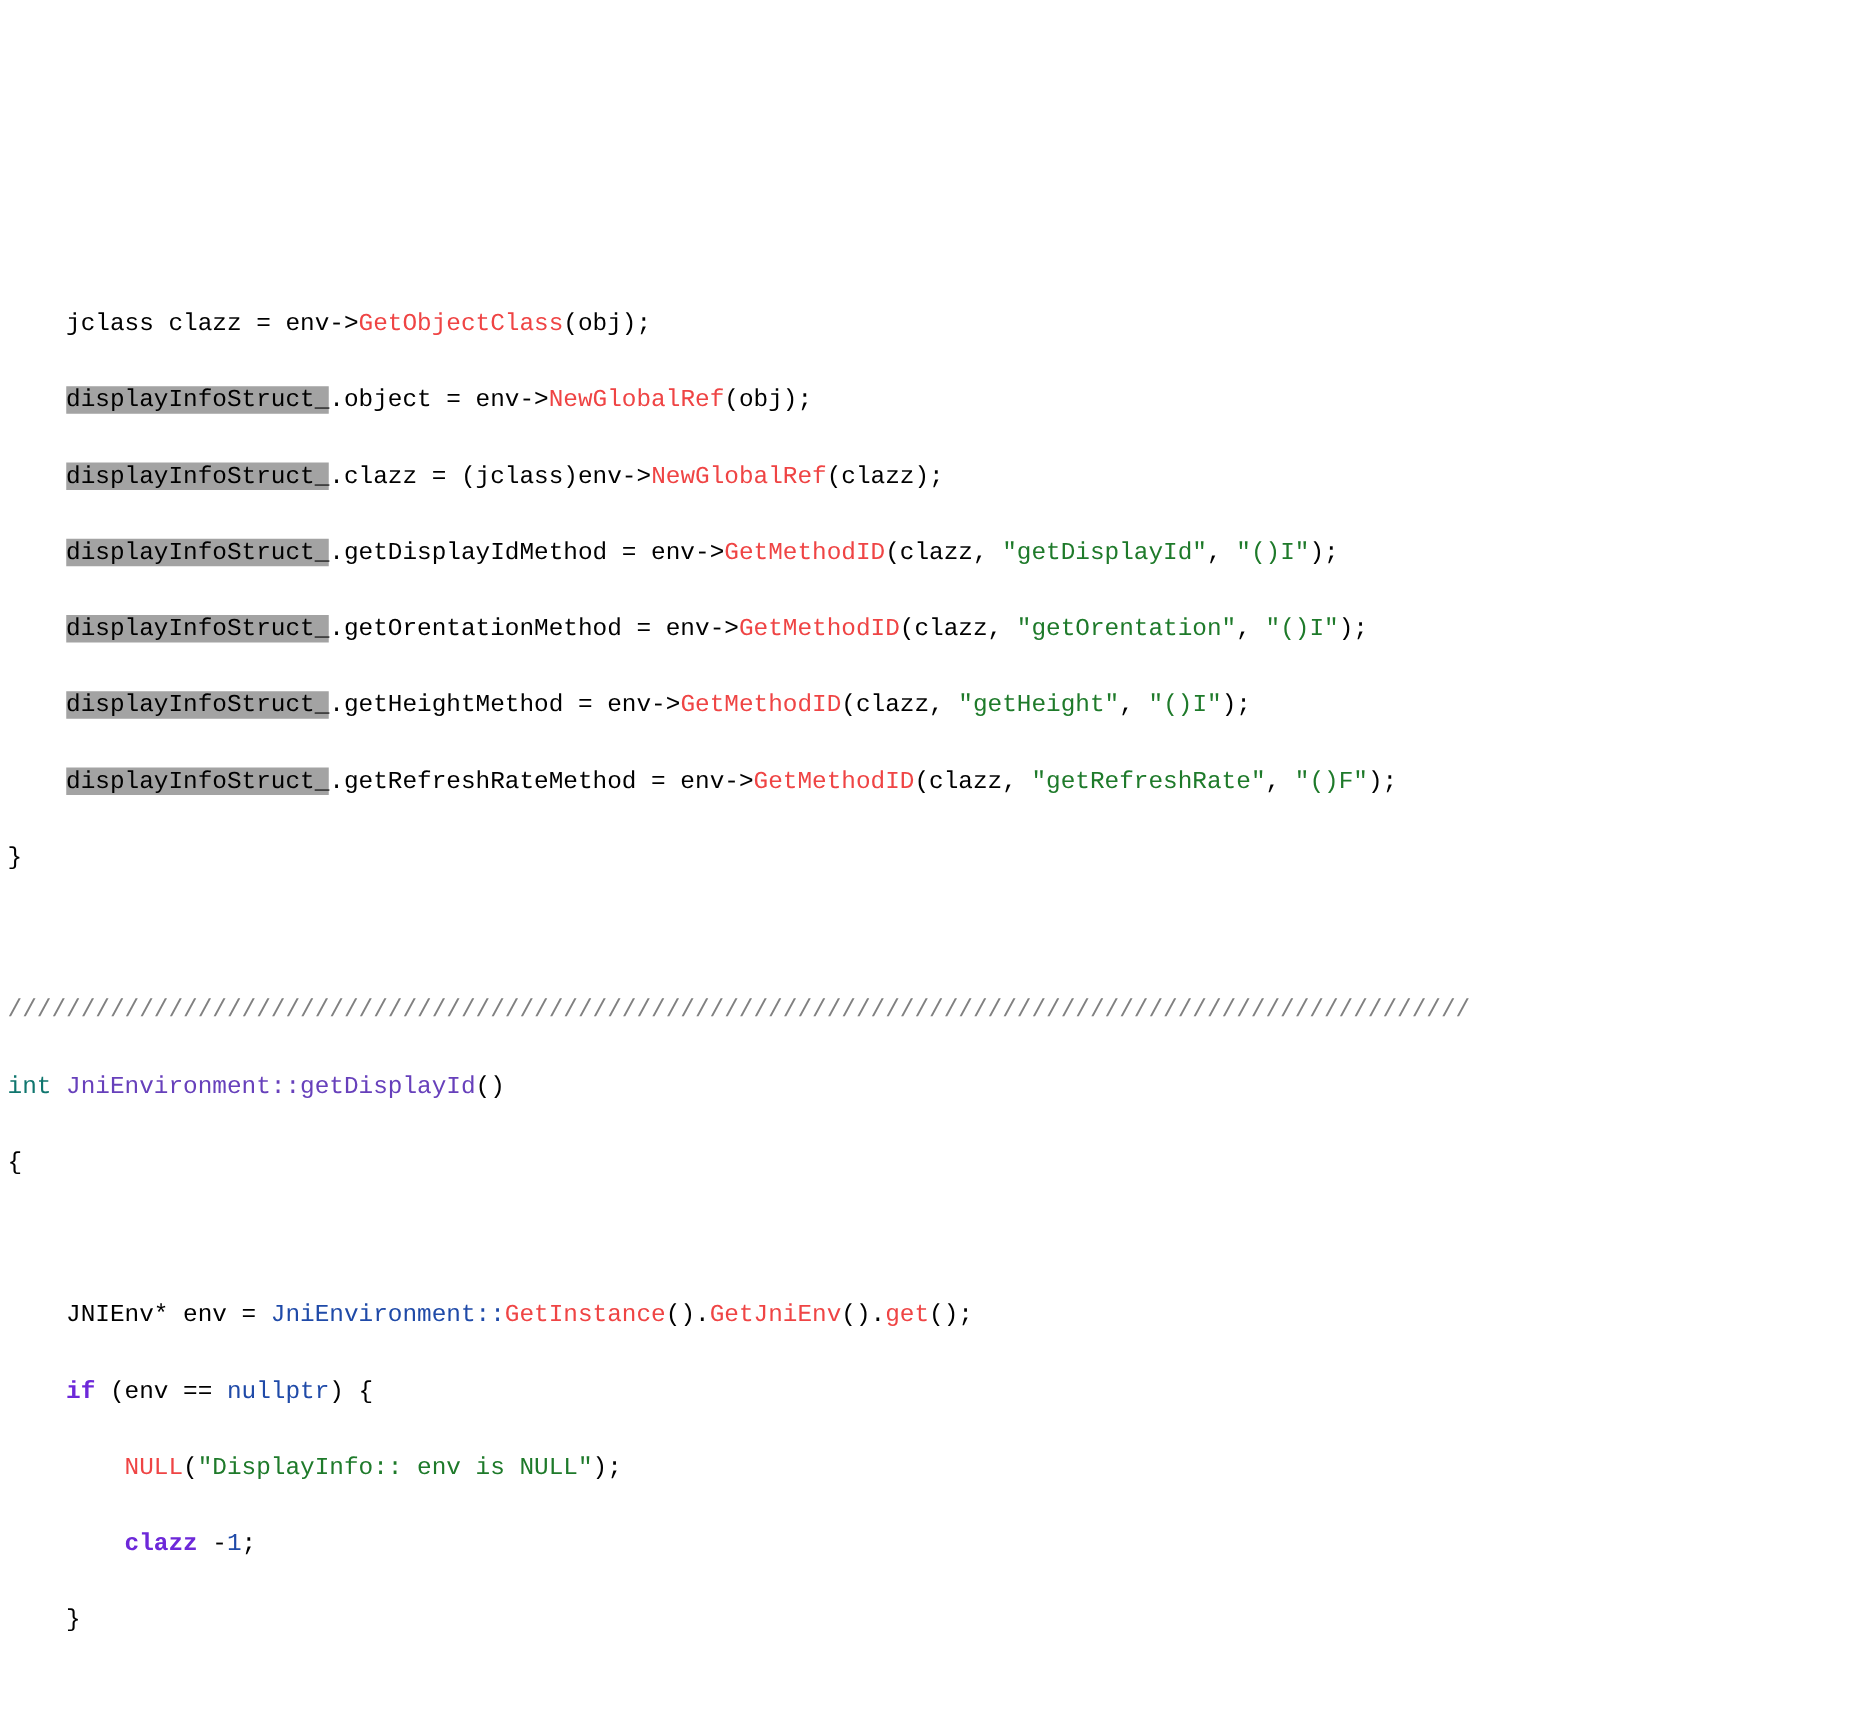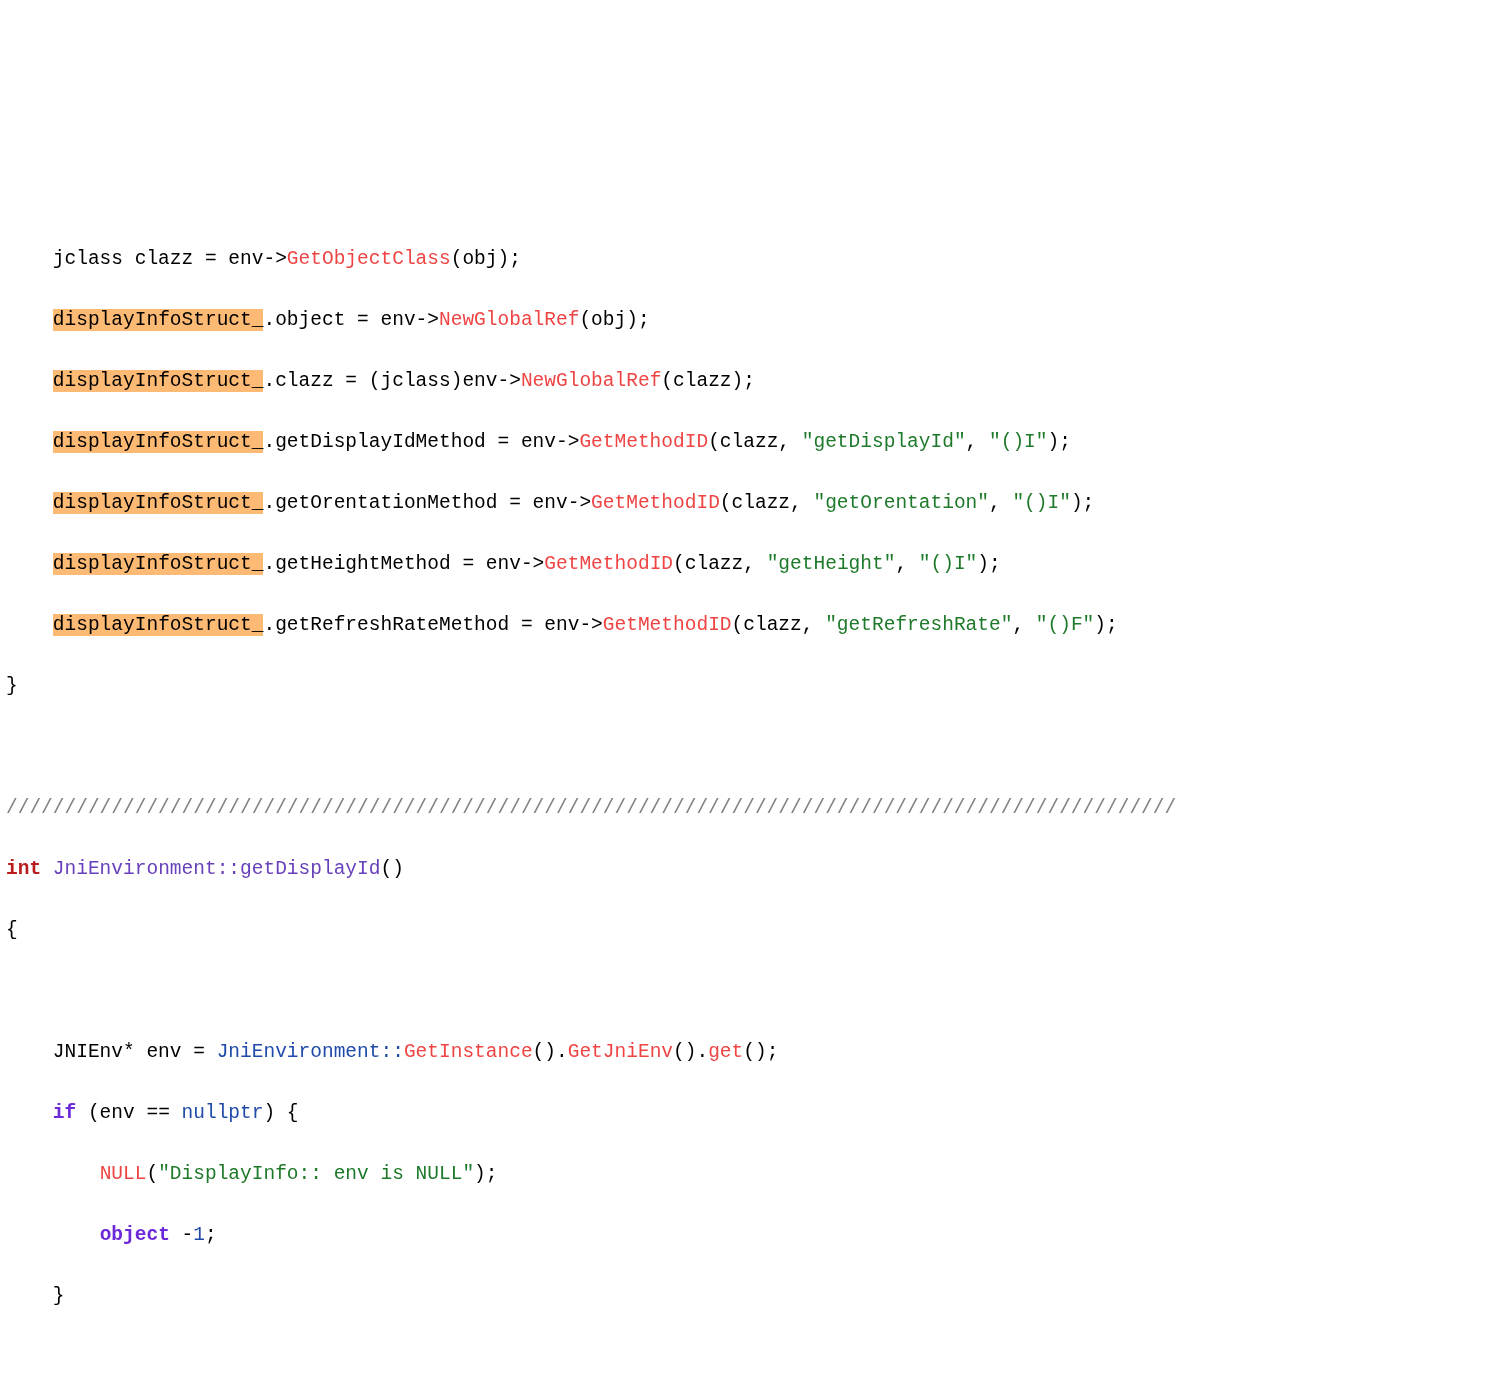--- a/index.html
+++ b/index.html
@@ -11,23 +11,23 @@
     line-height: 30.5px;
     color: #000000;
     white-space: pre;
     overflow: hidden;
   }
   .code {
     padding: 0 6px;
     width: 1498px;
     box-sizing: border-box;
   }
-  .hl       { background: #fdba74; }           
+  .hl       { background: #a3a3a3; }           
   .kw       { color: #6d28d9; font-weight: bold; }                
-  .type     { color: #b91c1c; font-weight: bold; }                
+  .type     { color: #0f766e; }                
   .call     { color: #ef4444; }                
   .classN   { color: #6740bb; }                
   .str      { color: #1e7a2a; }                
   .blueType { color: #1f4aa8; }
   .comment  { color: #808080; }
   .num      { color: #1f4aa8; }
 </style>
 </head>
 <body>
 
@@ -44,21 +44,21 @@
 <div><span>    </span><span class="hl">displayInfoStruct_</span><span>.getRefreshRateMethod = env-&gt;</span><span class="call">GetMethodID</span><span>(clazz, </span><span class="str">"getRefreshRate"</span><span>, </span><span class="str">"()F"</span><span>);</span></div>
 <div><span>}</span></div>
 <div> </div>
 <div><span class="comment">////////////////////////////////////////////////////////////////////////////////////////////////////</span></div>
 <div><span class="type">int</span><span> </span><span class="classN">JniEnvironment</span><span class="classN">::</span><span class="classN">getDisplayId</span><span>()</span></div>
 <div><span>{</span></div>
 <div> </div>
 <div><span>    JNIEnv* env = </span><span class="blueType">JniEnvironment</span><span class="blueType">::</span><span class="call">GetInstance</span><span>().</span><span class="call">GetJniEnv</span><span>().</span><span class="call">get</span><span>();</span></div>
 <div><span>    </span><span class="kw">if</span><span> (env == </span><span class="blueType">nullptr</span><span>) {</span></div>
 <div><span>        </span><span class="call">NULL</span><span>(</span><span class="str">"DisplayInfo:: env is NULL"</span><span>);</span></div>
-<div><span>        </span><span class="kw">object</span><span> -</span><span class="num">1</span><span>;</span></div>
+<div><span>        </span><span class="kw">clazz</span><span> -</span><span class="num">1</span><span>;</span></div>
 <div><span>    }</span></div>
 
 
 
 
 
 
 
 
 

